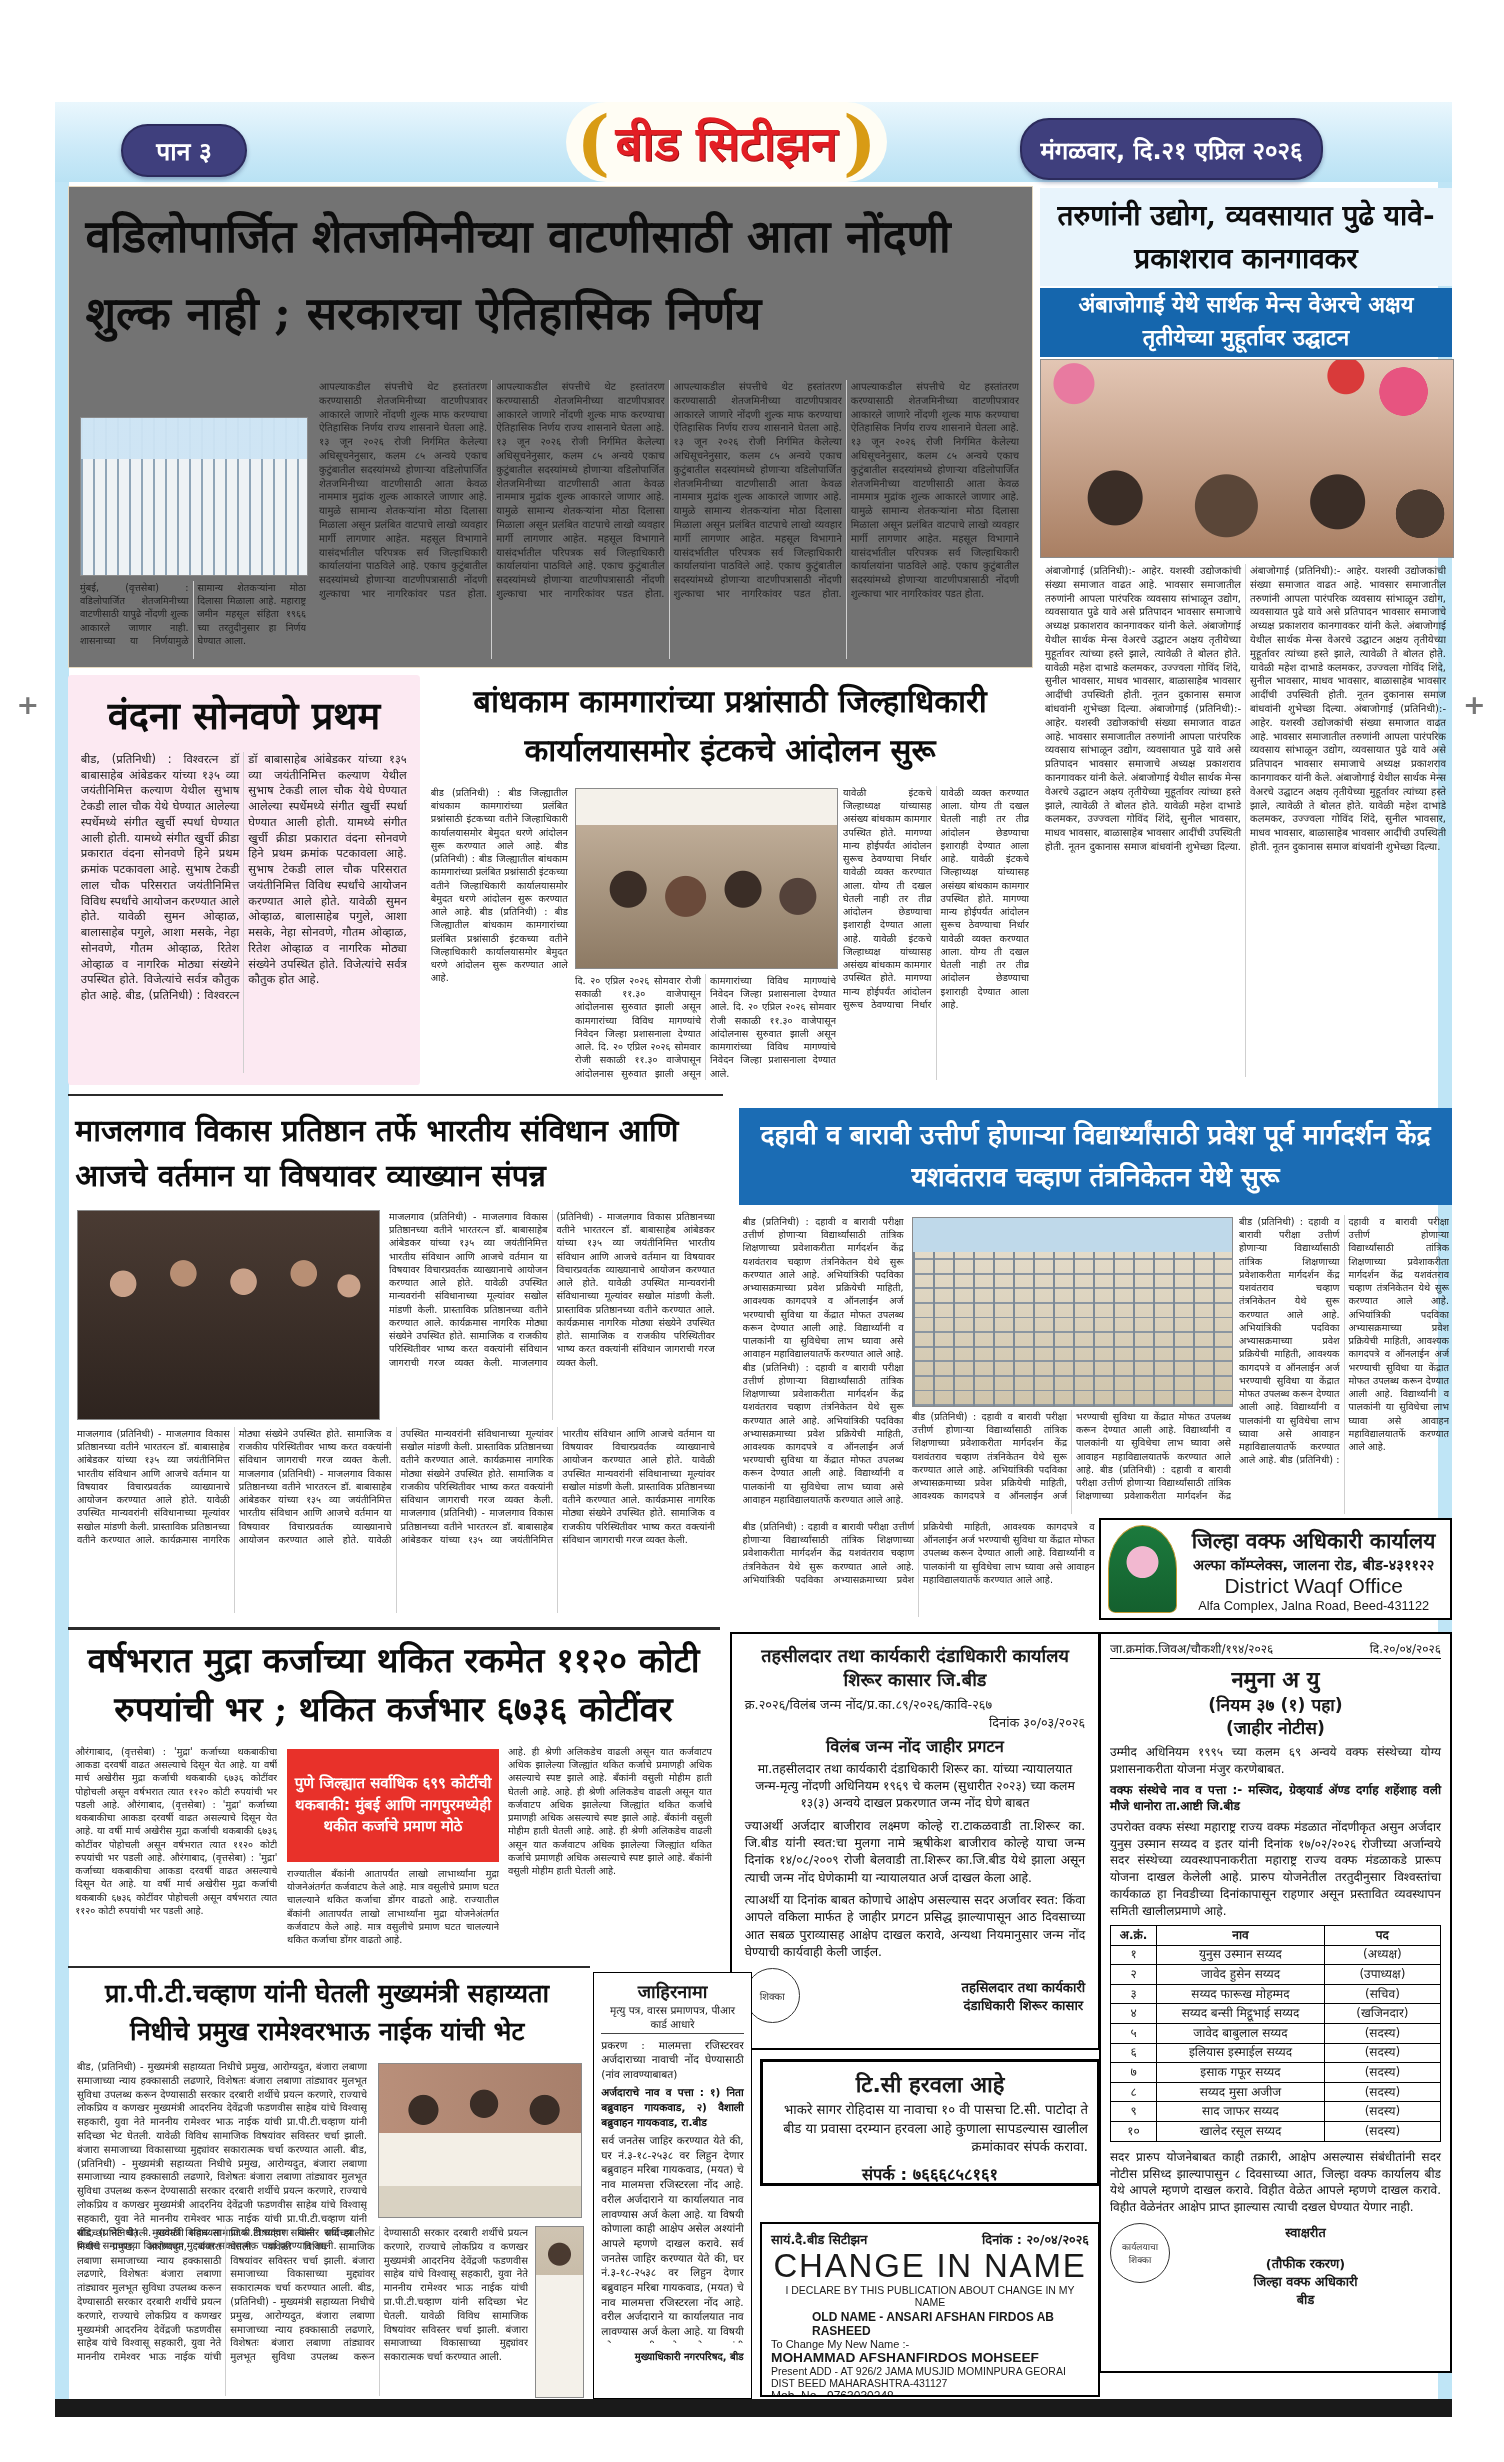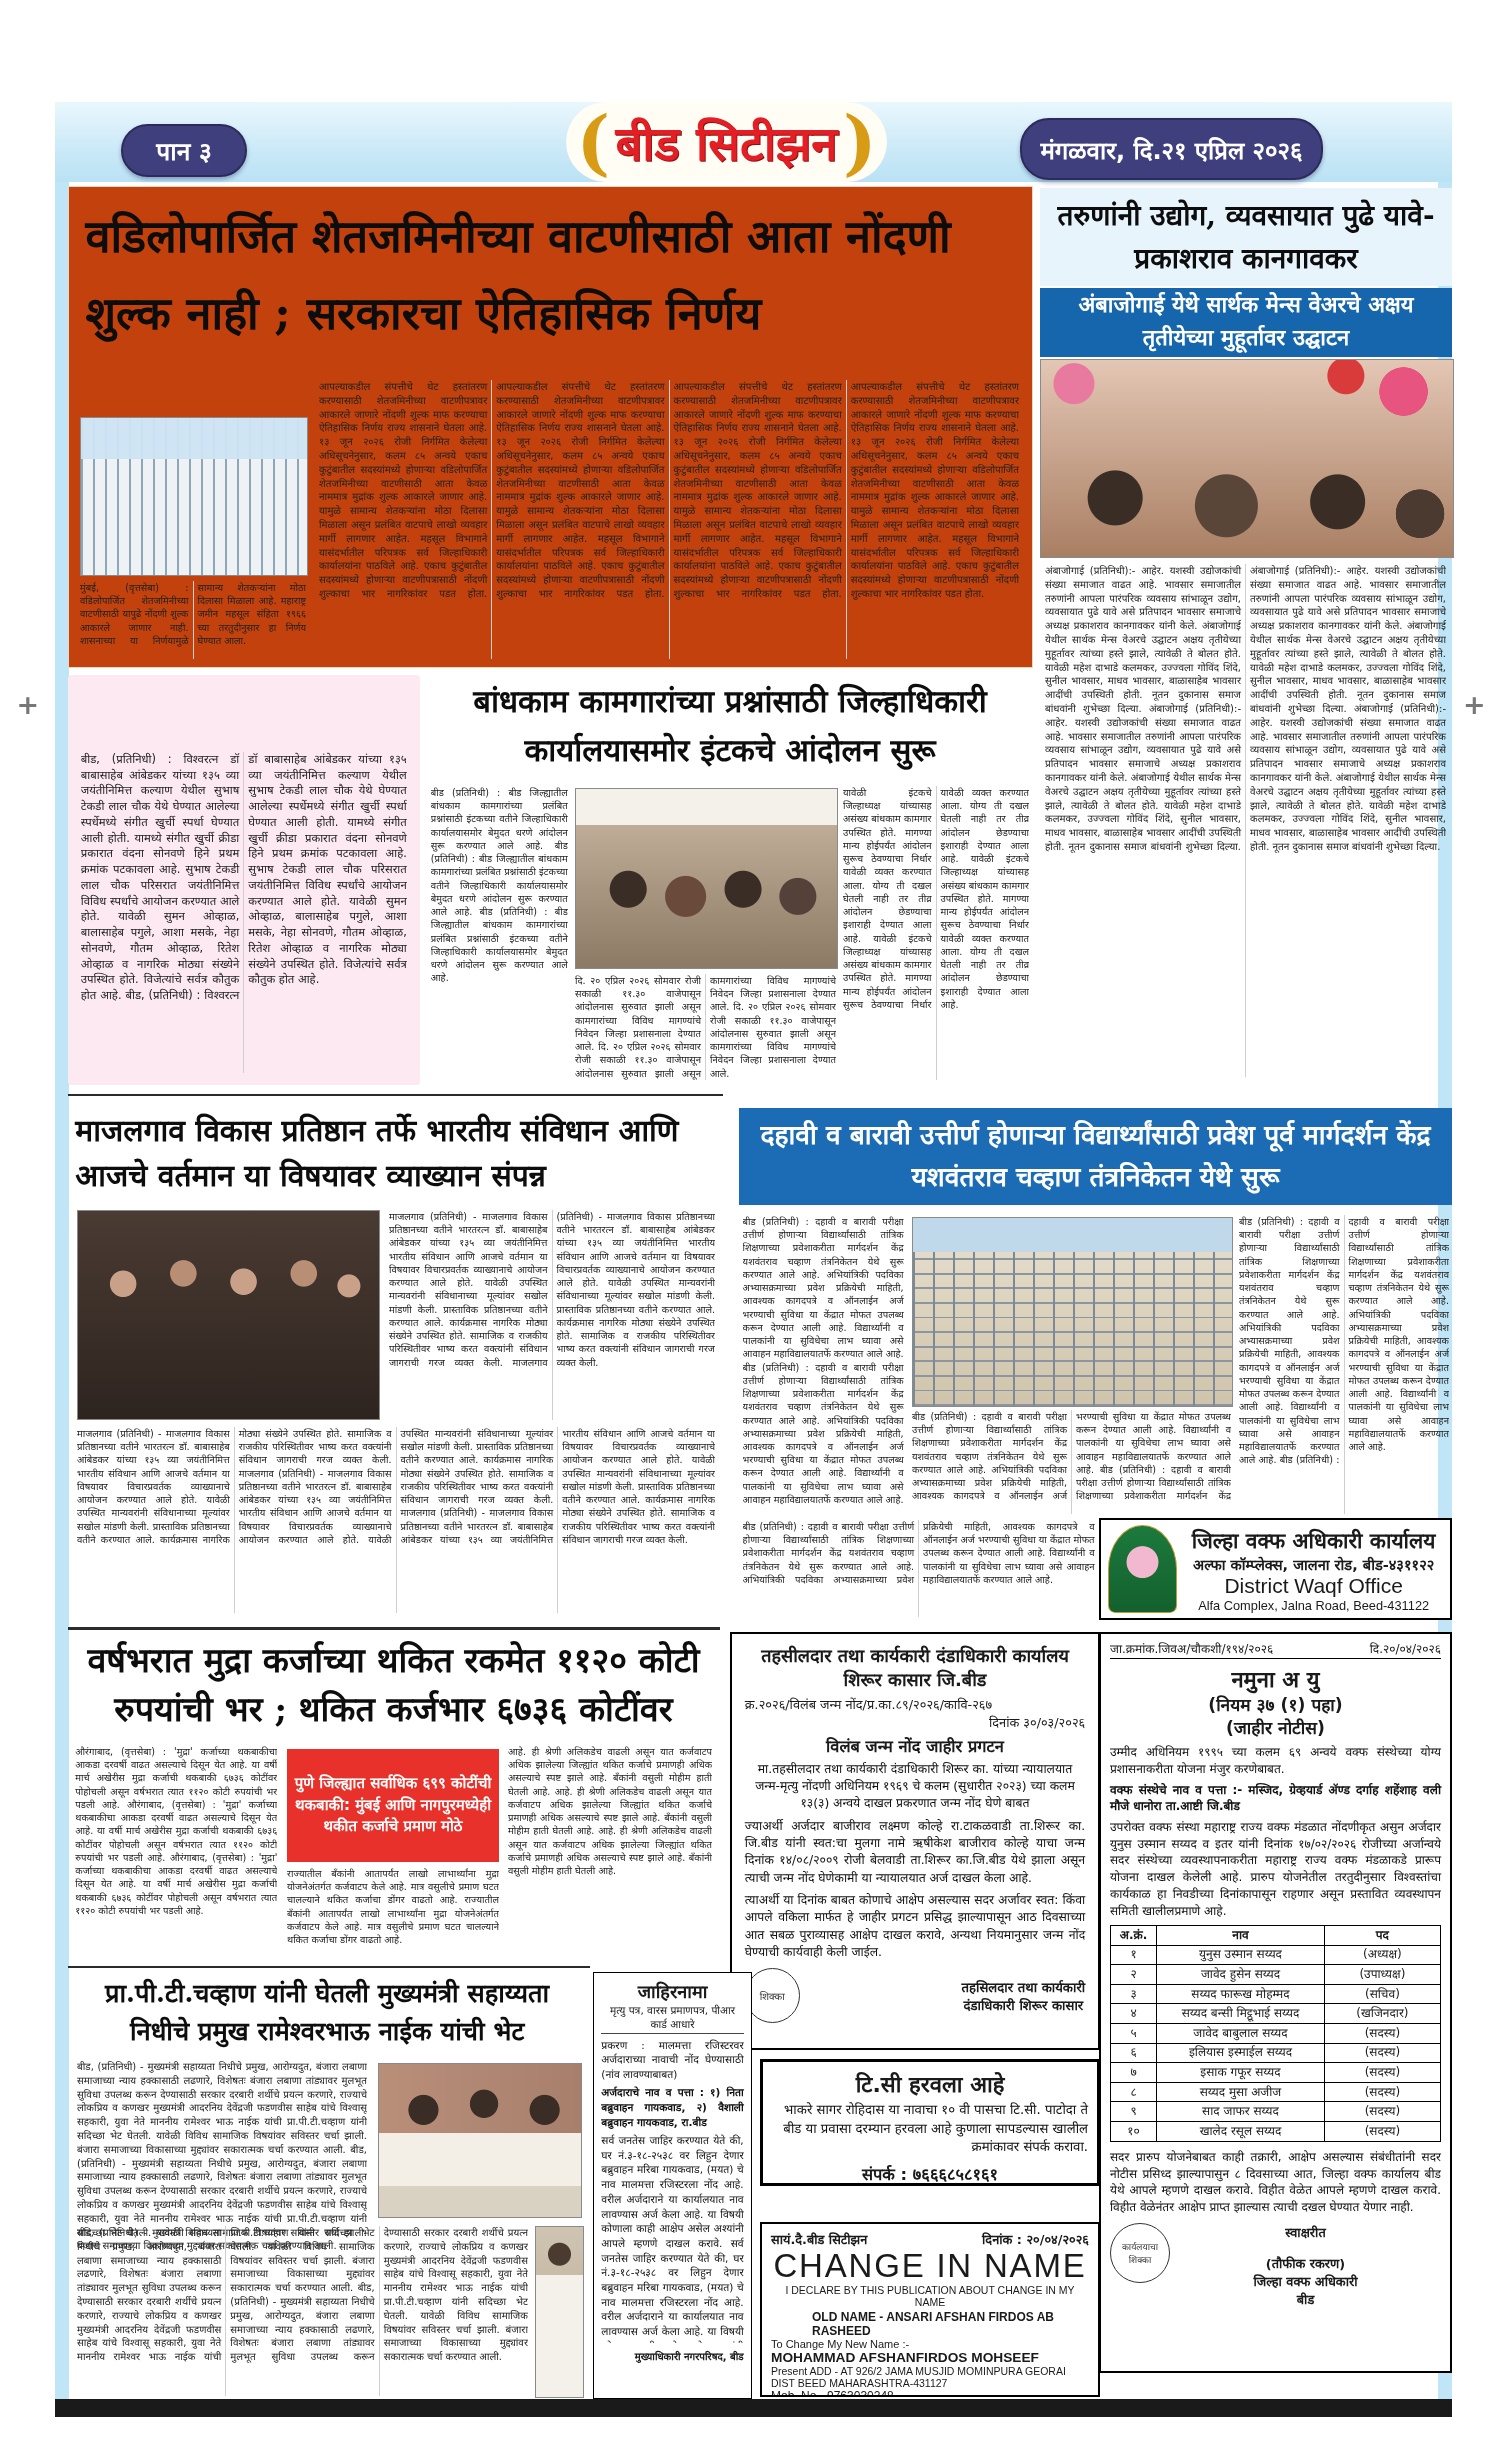--- a/index.html
+++ b/index.html
@@ -50,21 +50,21 @@
   <div class="abs band" style="left:55px;top:102px;width:1397px;height:80px;">
     <div class="pill abs" style="left:66px;top:22px;width:122px;height:49px;font-size:24.6px;">पान ३</div>
     <div class="masthead abs" style="left:511px;top:0px;width:321px;height:80px;">
       <span class="mast-paren">(</span>
       <span class="mast-title">बीड सिटीझन</span>
       <span class="mast-paren">)</span>
     </div>
     <div class="pill abs" style="left:965px;top:16.4px;width:299px;height:58px;font-size:24px;border-radius:29px;">मंगळवार, दि.२१ एप्रिल २०२६</div>
   </div>
 
-  <div class="abs" style="left:68px;top:186px;width:965px;height:482px;background:#c2410c;border:1.8px solid #e6d9bf;box-sizing:border-box;">
+  <div class="abs" style="left:68px;top:186px;width:965px;height:482px;background:#737373;border:1.8px solid #e6d9bf;box-sizing:border-box;">
     <div class="abs headline" style="left:16.4px;top:11px;width:930px;font-size:45px;line-height:1.72;">वडिलोपार्जित शेतजमिनीच्या वाटणीसाठी आता नोंदणी शुल्क नाही ; सरकारचा ऐतिहासिक निर्णय</div>
     <div class="abs photo" style="left:11px;top:230px;width:226px;height:157px;background:
         linear-gradient(180deg,rgba(205,228,244,.95) 0 26%,transparent 26%),
         repeating-linear-gradient(90deg,#8fa5b8 0 1.8px,#eef2f5 1.8px 12px),
         repeating-linear-gradient(0deg,#9db2c2 0 1.8px,#f0f3f6 1.8px 10px);"></div>
     <div class="abs body-txt c2" style="left:11px;top:394px;width:226px;height:78px;font-size:9.6px;">मुंबई, (वृत्तसेबा) : वडिलोपार्जित शेतजमिनीच्या वाटणीसाठी यापुढे नोंदणी शुल्क आकारले जाणार नाही. शासनाच्या या निर्णयामुळे सामान्य शेतकऱ्यांना मोठा दिलासा मिळाला आहे. महाराष्ट्र जमीन महसूल संहिता १९६६ च्या तरतुदीनुसार हा निर्णय घेण्यात आला.</div>
     <div class="abs body-txt c4" style="left:250px;top:193px;width:700px;height:279px;font-size:10px;">आपल्याकडील संपत्तीचे थेट हस्तांतरण करण्यासाठी शेतजमिनीच्या वाटणीपत्रावर आकारले जाणारे नोंदणी शुल्क माफ करण्याचा ऐतिहासिक निर्णय राज्य शासनाने घेतला आहे. १३ जून २०२६ रोजी निर्गमित केलेल्या अधिसूचनेनुसार, कलम ८५ अन्वये एकाच कुटुंबातील सदस्यांमध्ये होणाऱ्या वडिलोपार्जित शेतजमिनीच्या वाटणीसाठी आता केवळ नाममात्र मुद्रांक शुल्क आकारले जाणार आहे. यामुळे सामान्य शेतकऱ्यांना मोठा दिलासा मिळाला असून प्रलंबित वाटपाचे लाखो व्यवहार मार्गी लागणार आहेत. महसूल विभागाने यासंदर्भातील परिपत्रक सर्व जिल्हाधिकारी कार्यालयांना पाठविले आहे. एकाच कुटुंबातील सदस्यांमध्ये होणाऱ्या वाटणीपत्रासाठी नोंदणी शुल्काचा भार नागरिकांवर पडत होता. आपल्याकडील संपत्तीचे थेट हस्तांतरण करण्यासाठी शेतजमिनीच्या वाटणीपत्रावर आकारले जाणारे नोंदणी शुल्क माफ करण्याचा ऐतिहासिक निर्णय राज्य शासनाने घेतला आहे. १३ जून २०२६ रोजी निर्गमित केलेल्या अधिसूचनेनुसार, कलम ८५ अन्वये एकाच कुटुंबातील सदस्यांमध्ये होणाऱ्या वडिलोपार्जित शेतजमिनीच्या वाटणीसाठी आता केवळ नाममात्र मुद्रांक शुल्क आकारले जाणार आहे. यामुळे सामान्य शेतकऱ्यांना मोठा दिलासा मिळाला असून प्रलंबित वाटपाचे लाखो व्यवहार मार्गी लागणार आहेत. महसूल विभागाने यासंदर्भातील परिपत्रक सर्व जिल्हाधिकारी कार्यालयांना पाठविले आहे. एकाच कुटुंबातील सदस्यांमध्ये होणाऱ्या वाटणीपत्रासाठी नोंदणी शुल्काचा भार नागरिकांवर पडत होता. आपल्याकडील संपत्तीचे थेट हस्तांतरण करण्यासाठी शेतजमिनीच्या वाटणीपत्रावर आकारले जाणारे नोंदणी शुल्क माफ करण्याचा ऐतिहासिक निर्णय राज्य शासनाने घेतला आहे. १३ जून २०२६ रोजी निर्गमित केलेल्या अधिसूचनेनुसार, कलम ८५ अन्वये एकाच कुटुंबातील सदस्यांमध्ये होणाऱ्या वडिलोपार्जित शेतजमिनीच्या वाटणीसाठी आता केवळ नाममात्र मुद्रांक शुल्क आकारले जाणार आहे. यामुळे सामान्य शेतकऱ्यांना मोठा दिलासा मिळाला असून प्रलंबित वाटपाचे लाखो व्यवहार मार्गी लागणार आहेत. महसूल विभागाने यासंदर्भातील परिपत्रक सर्व जिल्हाधिकारी कार्यालयांना पाठविले आहे. एकाच कुटुंबातील सदस्यांमध्ये होणाऱ्या वाटणीपत्रासाठी नोंदणी शुल्काचा भार नागरिकांवर पडत होता. आपल्याकडील संपत्तीचे थेट हस्तांतरण करण्यासाठी शेतजमिनीच्या वाटणीपत्रावर आकारले जाणारे नोंदणी शुल्क माफ करण्याचा ऐतिहासिक निर्णय राज्य शासनाने घेतला आहे. १३ जून २०२६ रोजी निर्गमित केलेल्या अधिसूचनेनुसार, कलम ८५ अन्वये एकाच कुटुंबातील सदस्यांमध्ये होणाऱ्या वडिलोपार्जित शेतजमिनीच्या वाटणीसाठी आता केवळ नाममात्र मुद्रांक शुल्क आकारले जाणार आहे. यामुळे सामान्य शेतकऱ्यांना मोठा दिलासा मिळाला असून प्रलंबित वाटपाचे लाखो व्यवहार मार्गी लागणार आहेत. महसूल विभागाने यासंदर्भातील परिपत्रक सर्व जिल्हाधिकारी कार्यालयांना पाठविले आहे. एकाच कुटुंबातील सदस्यांमध्ये होणाऱ्या वाटणीपत्रासाठी नोंदणी शुल्काचा भार नागरिकांवर पडत होता.</div>
   </div>
 
   <div class="abs" style="left:1040px;top:188px;width:412px;height:98px;background:#e8f4fc;display:flex;align-items:center;justify-content:center;">
@@ -78,20 +78,21 @@
       radial-gradient(circle at 74% 8%, #d93a3a 18px, transparent 19px),
       radial-gradient(circle at 8% 12%, #e87aa0 20px, transparent 21px),
       radial-gradient(circle at 18% 70%, #3a2d26 27px, transparent 28px),
       radial-gradient(circle at 45% 74%, #5a4638 31px, transparent 32px),
       radial-gradient(circle at 72% 72%, #3a2d26 27px, transparent 28px),
       radial-gradient(circle at 92% 78%, #4a3a30 24px, transparent 24.6px),
       linear-gradient(180deg,#e3c6b4,#a97f63);"></div>
   <div class="abs body-txt c2" style="left:1045px;top:564px;width:401px;height:513px;font-size:10px;">अंबाजोगाई (प्रतिनिधी):- आहेर. यशस्वी उद्योजकांची संख्या समाजात वाढत आहे. भावसार समाजातील तरुणांनी आपला पारंपरिक व्यवसाय सांभाळून उद्योग, व्यवसायात पुढे यावे असे प्रतिपादन भावसार समाजाचे अध्यक्ष प्रकाशराव कानगावकर यांनी केले. अंबाजोगाई येथील सार्थक मेन्स वेअरचे उद्घाटन अक्षय तृतीयेच्या मुहूर्तावर त्यांच्या हस्ते झाले, त्यावेळी ते बोलत होते. यावेळी महेश दाभाडे कलमकर, उज्ज्वला गोविंद शिंदे, सुनील भावसार, माधव भावसार, बाळासाहेब भावसार आदींची उपस्थिती होती. नूतन दुकानास समाज बांधवांनी शुभेच्छा दिल्या. अंबाजोगाई (प्रतिनिधी):- आहेर. यशस्वी उद्योजकांची संख्या समाजात वाढत आहे. भावसार समाजातील तरुणांनी आपला पारंपरिक व्यवसाय सांभाळून उद्योग, व्यवसायात पुढे यावे असे प्रतिपादन भावसार समाजाचे अध्यक्ष प्रकाशराव कानगावकर यांनी केले. अंबाजोगाई येथील सार्थक मेन्स वेअरचे उद्घाटन अक्षय तृतीयेच्या मुहूर्तावर त्यांच्या हस्ते झाले, त्यावेळी ते बोलत होते. यावेळी महेश दाभाडे कलमकर, उज्ज्वला गोविंद शिंदे, सुनील भावसार, माधव भावसार, बाळासाहेब भावसार आदींची उपस्थिती होती. नूतन दुकानास समाज बांधवांनी शुभेच्छा दिल्या. अंबाजोगाई (प्रतिनिधी):- आहेर. यशस्वी उद्योजकांची संख्या समाजात वाढत आहे. भावसार समाजातील तरुणांनी आपला पारंपरिक व्यवसाय सांभाळून उद्योग, व्यवसायात पुढे यावे असे प्रतिपादन भावसार समाजाचे अध्यक्ष प्रकाशराव कानगावकर यांनी केले. अंबाजोगाई येथील सार्थक मेन्स वेअरचे उद्घाटन अक्षय तृतीयेच्या मुहूर्तावर त्यांच्या हस्ते झाले, त्यावेळी ते बोलत होते. यावेळी महेश दाभाडे कलमकर, उज्ज्वला गोविंद शिंदे, सुनील भावसार, माधव भावसार, बाळासाहेब भावसार आदींची उपस्थिती होती. नूतन दुकानास समाज बांधवांनी शुभेच्छा दिल्या. अंबाजोगाई (प्रतिनिधी):- आहेर. यशस्वी उद्योजकांची संख्या समाजात वाढत आहे. भावसार समाजातील तरुणांनी आपला पारंपरिक व्यवसाय सांभाळून उद्योग, व्यवसायात पुढे यावे असे प्रतिपादन भावसार समाजाचे अध्यक्ष प्रकाशराव कानगावकर यांनी केले. अंबाजोगाई येथील सार्थक मेन्स वेअरचे उद्घाटन अक्षय तृतीयेच्या मुहूर्तावर त्यांच्या हस्ते झाले, त्यावेळी ते बोलत होते. यावेळी महेश दाभाडे कलमकर, उज्ज्वला गोविंद शिंदे, सुनील भावसार, माधव भावसार, बाळासाहेब भावसार आदींची उपस्थिती होती. नूतन दुकानास समाज बांधवांनी शुभेच्छा दिल्या.</div>
 
   <div class="abs" style="left:68px;top:675px;width:352px;height:410px;background:#fce9f2;border-radius:3.6px;">
+    <div class="abs headline" style="left:0;top:12.8px;width:100%;font-size:38px;text-align:center;">वंदना सोनवणे प्रथम</div>
     <div class="abs body-txt c2" style="left:12.8px;top:77px;width:326px;height:321px;font-size:11.4px;">बीड, (प्रतिनिधी) : विश्वरत्न डॉ बाबासाहेब आंबेडकर यांच्या १३५ व्या जयंतीनिमित्त कल्याण येथील सुभाष टेकडी लाल चौक येथे घेण्यात आलेल्या स्पर्धेमध्ये संगीत खुर्ची स्पर्धा घेण्यात आली होती. यामध्ये संगीत खुर्ची क्रीडा प्रकारात वंदना सोनवणे हिने प्रथम क्रमांक पटकावला आहे. सुभाष टेकडी लाल चौक परिसरात जयंतीनिमित्त विविध स्पर्धांचे आयोजन करण्यात आले होते. यावेळी सुमन ओव्हाळ, बालासाहेब पगुले, आशा मसके, नेहा सोनवणे, गौतम ओव्हाळ, रितेश ओव्हाळ व नागरिक मोठ्या संख्येने उपस्थित होते. विजेत्यांचे सर्वत्र कौतुक होत आहे. बीड, (प्रतिनिधी) : विश्वरत्न डॉ बाबासाहेब आंबेडकर यांच्या १३५ व्या जयंतीनिमित्त कल्याण येथील सुभाष टेकडी लाल चौक येथे घेण्यात आलेल्या स्पर्धेमध्ये संगीत खुर्ची स्पर्धा घेण्यात आली होती. यामध्ये संगीत खुर्ची क्रीडा प्रकारात वंदना सोनवणे हिने प्रथम क्रमांक पटकावला आहे. सुभाष टेकडी लाल चौक परिसरात जयंतीनिमित्त विविध स्पर्धांचे आयोजन करण्यात आले होते. यावेळी सुमन ओव्हाळ, बालासाहेब पगुले, आशा मसके, नेहा सोनवणे, गौतम ओव्हाळ, रितेश ओव्हाळ व नागरिक मोठ्या संख्येने उपस्थित होते. विजेत्यांचे सर्वत्र कौतुक होत आहे.</div>
   </div>
 
   <div class="abs" style="left:429px;top:675px;width:602px;height:410px;">
     <div class="abs headline" style="left:5.5px;top:1.8px;width:591px;font-size:31px;line-height:1.6;text-align:center;">बांधकाम कामगारांच्या प्रश्नांसाठी जिल्हाधिकारी कार्यालयासमोर इंटकचे आंदोलन सुरू</div>
     <div class="abs body-txt" style="left:1.8px;top:111px;width:137px;height:294px;font-size:9.6px;">बीड (प्रतिनिधी) : बीड जिल्ह्यातील बांधकाम कामगारांच्या प्रलंबित प्रश्नांसाठी इंटकच्या वतीने जिल्हाधिकारी कार्यालयासमोर बेमुदत धरणे आंदोलन सुरू करण्यात आले आहे. बीड (प्रतिनिधी) : बीड जिल्ह्यातील बांधकाम कामगारांच्या प्रलंबित प्रश्नांसाठी इंटकच्या वतीने जिल्हाधिकारी कार्यालयासमोर बेमुदत धरणे आंदोलन सुरू करण्यात आले आहे. बीड (प्रतिनिधी) : बीड जिल्ह्यातील बांधकाम कामगारांच्या प्रलंबित प्रश्नांसाठी इंटकच्या वतीने जिल्हाधिकारी कार्यालयासमोर बेमुदत धरणे आंदोलन सुरू करण्यात आले आहे.</div>
     <div class="abs photo" style="left:146px;top:113px;width:261px;height:179px;background:
         linear-gradient(180deg,#f4f1ea 0 20%,transparent 20%),
         linear-gradient(135deg,#1f8a3d 24px,transparent 24.6px),
         radial-gradient(circle at 20% 56%, #3a2d26 18px, transparent 19px),

